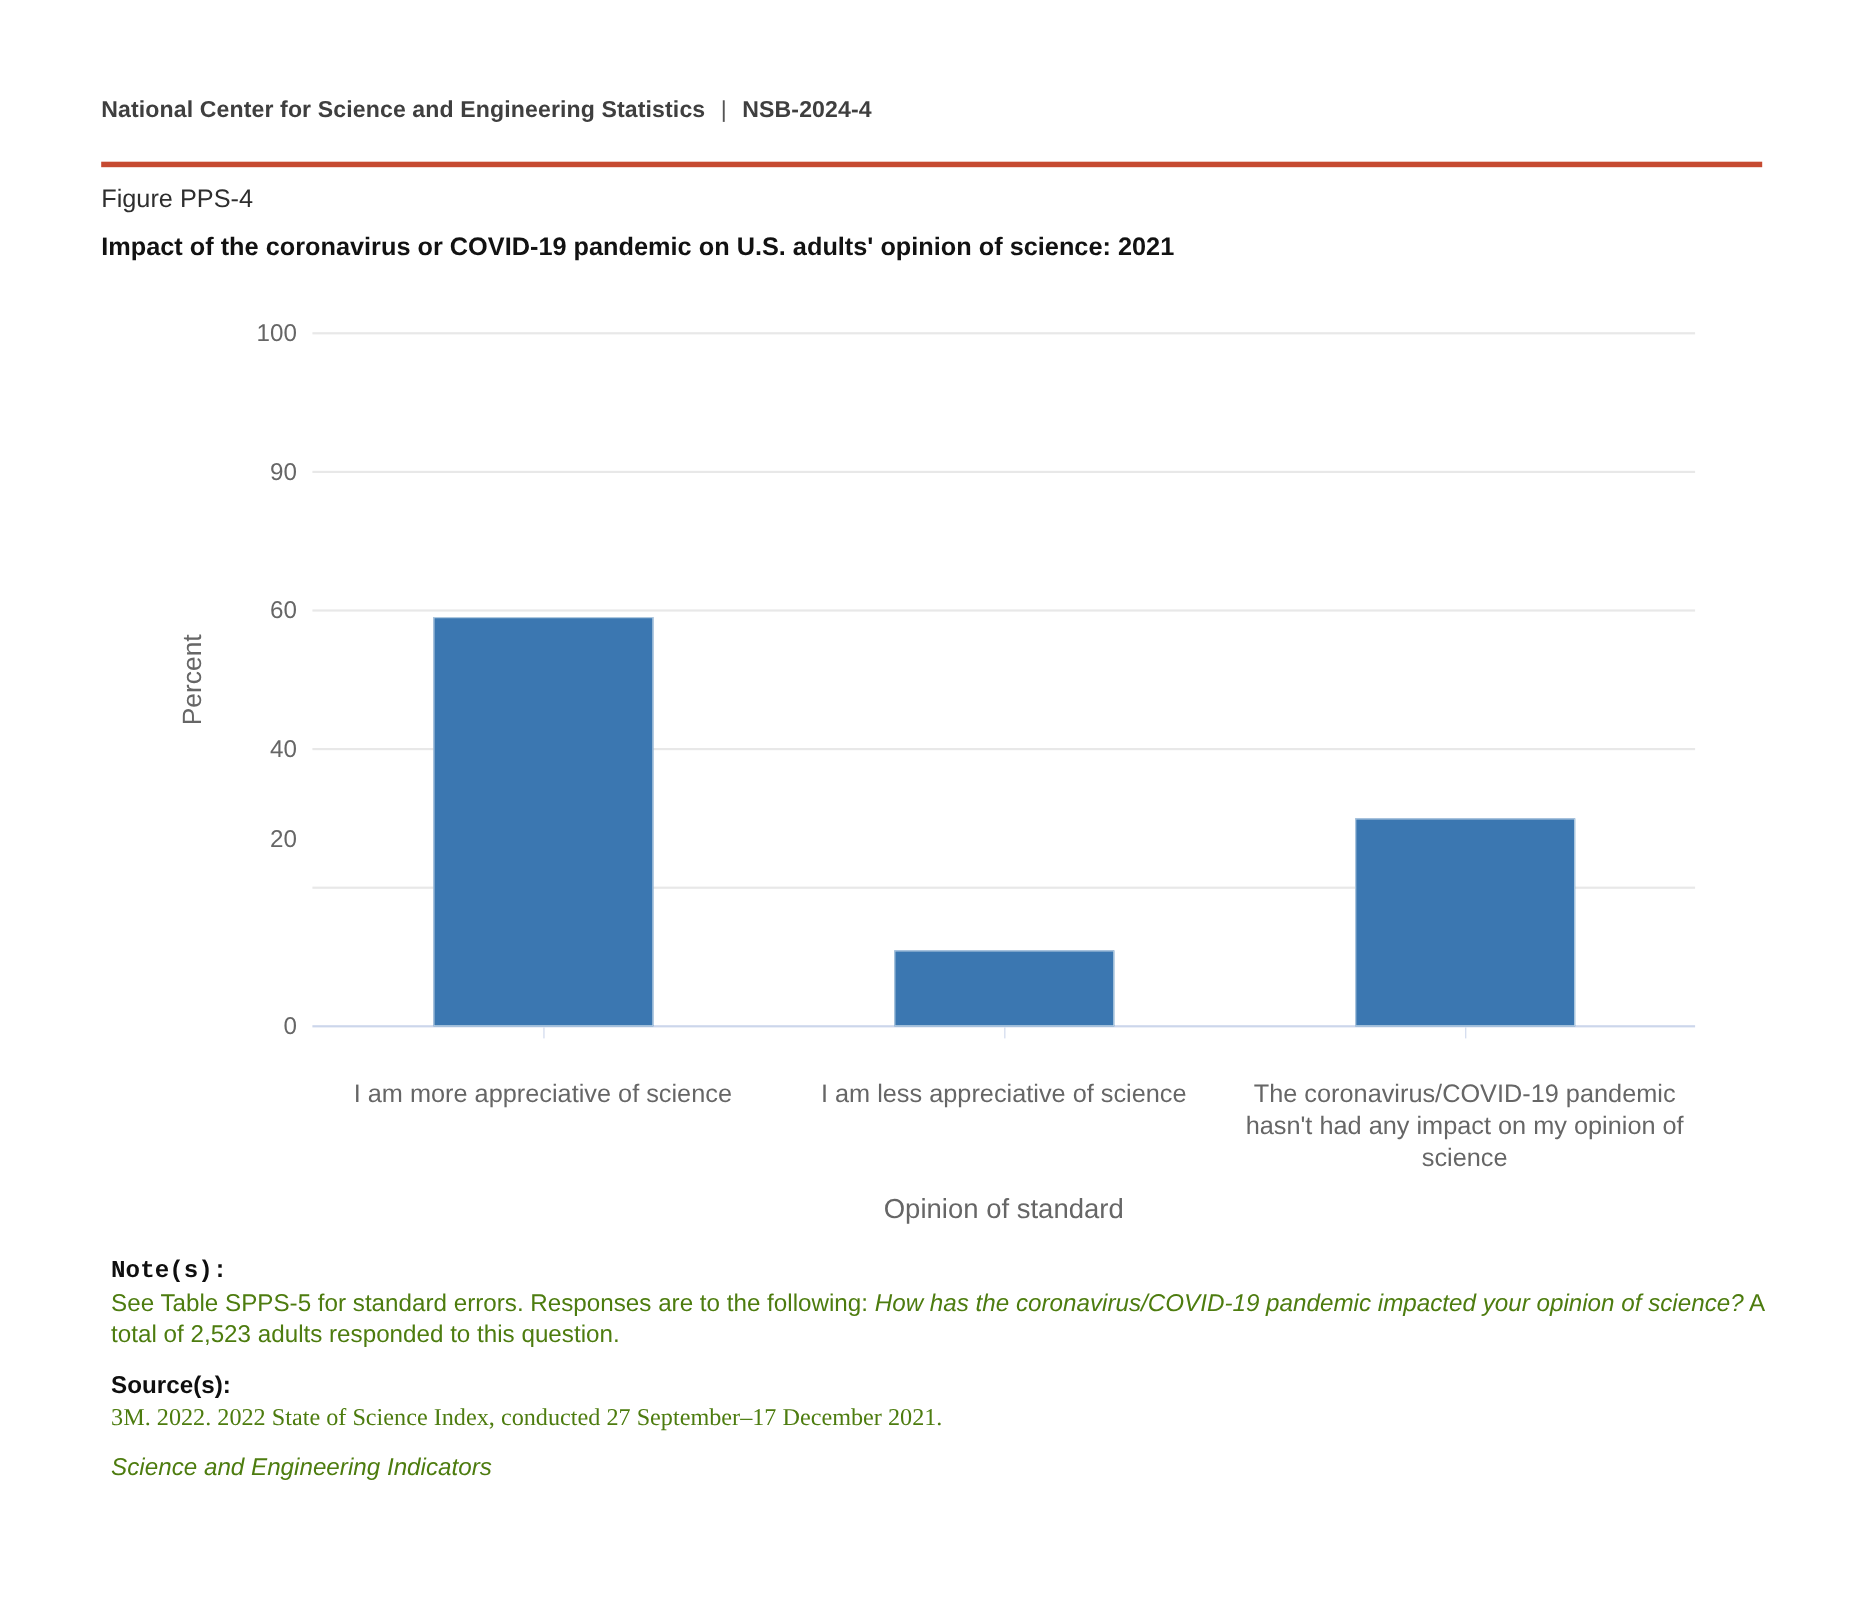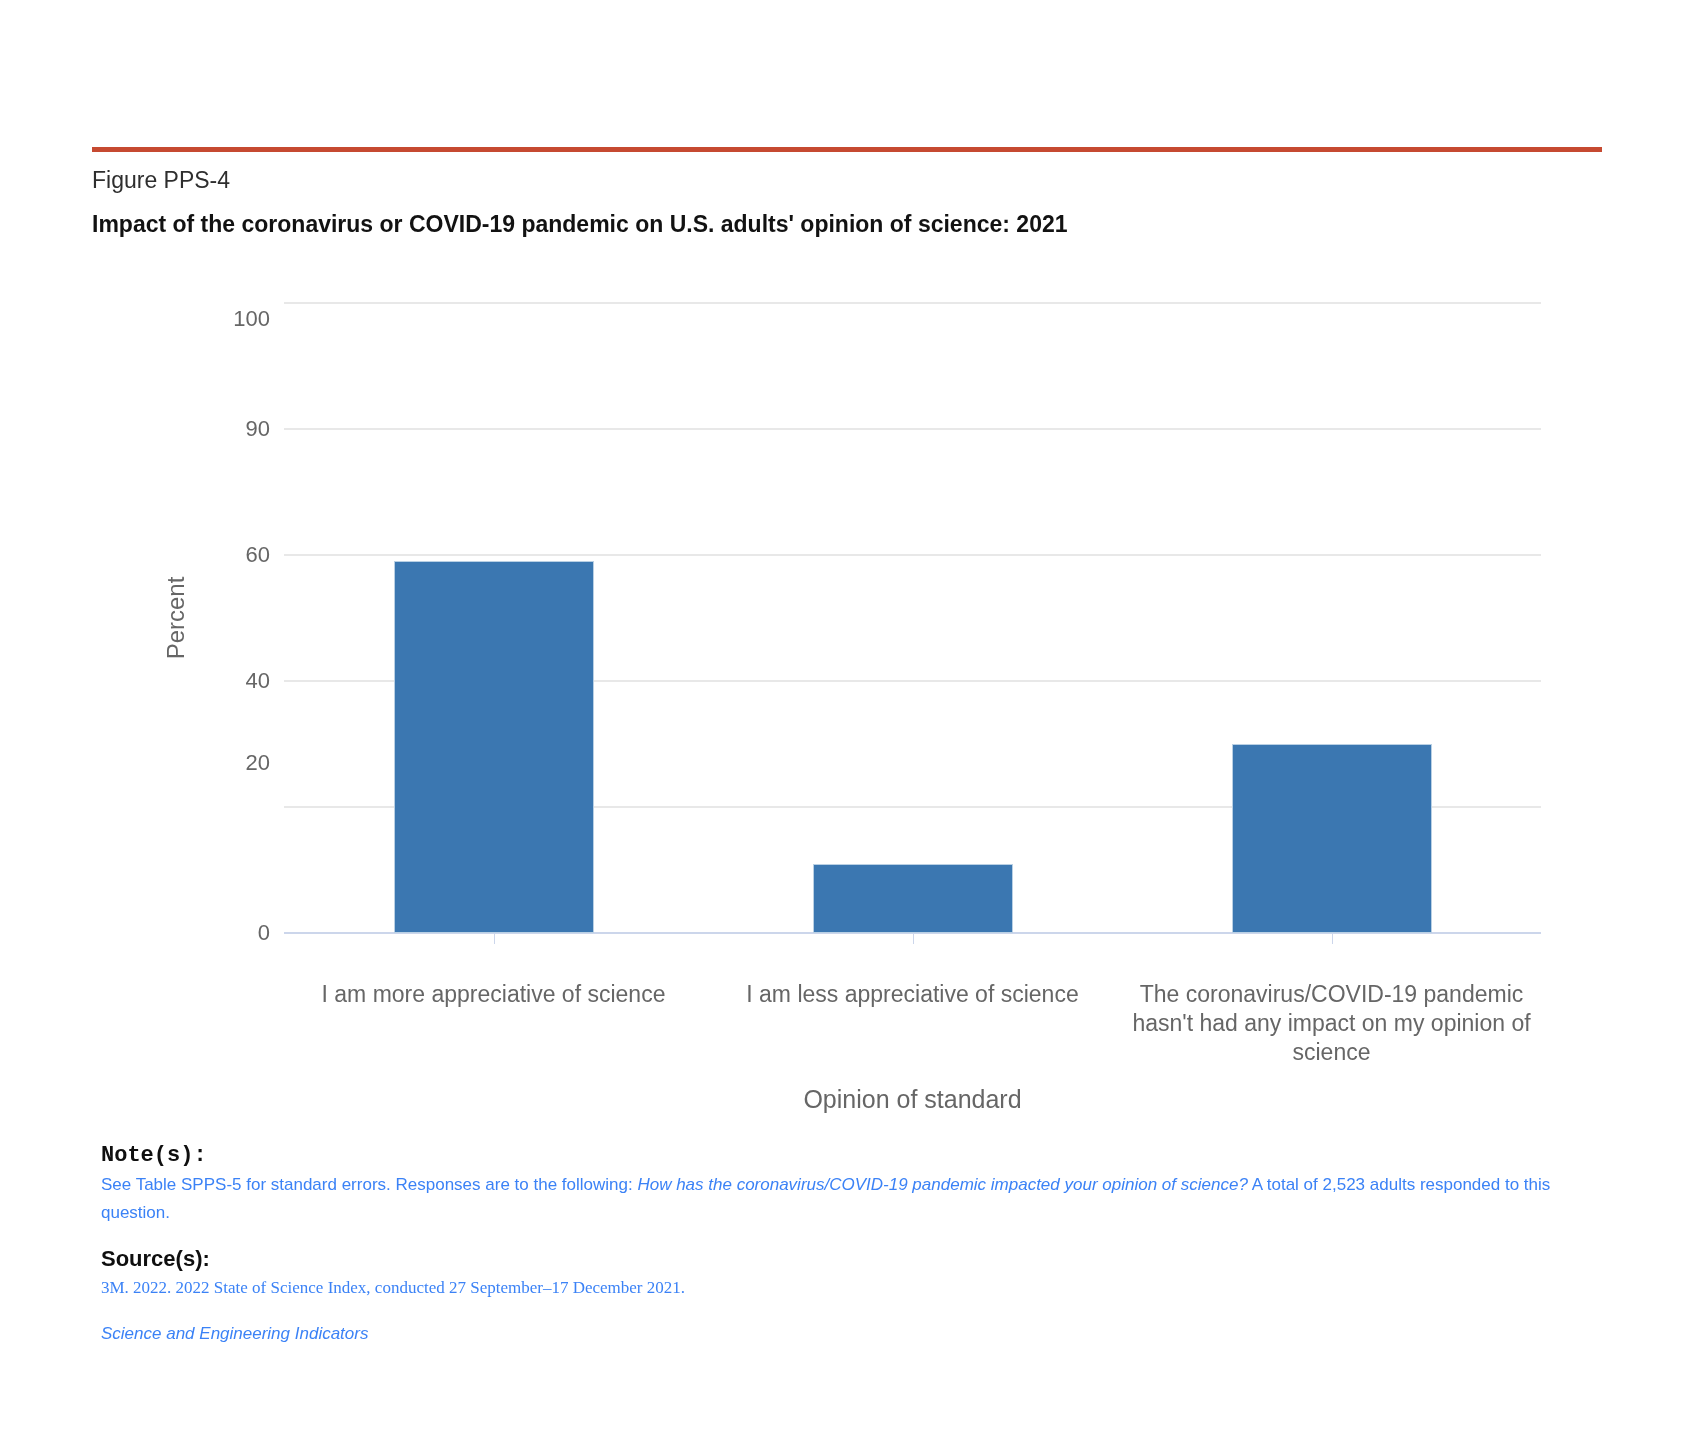--- a/index.html
+++ b/index.html
@@ -40,47 +40,50 @@
     left:176px; top:618px;
     transform:translate(-50%,-50%) rotate(-90deg);
     font-size:24px; color:#666666; white-space:nowrap;
   }
   .x-axis-title {
     left:284px; top:1085px; width:1257px; text-align:center;
     font-size:25px; color:#666666;
   }
 
   .note-h { left:101px; font-size:22px; font-weight:700; color:#0f0f0f; }
-  .note-p { left:101px; width:1512px; font-size:17px; color:#3b82f6; line-height:28px; }
+  .note-p { left:101px; width:1512px; font-size:22px; color:#4d7c0f; line-height:28px; }
   .italic { font-style:italic; }
 </style>
 </head>
 <body>
 
 <div class="page">
 
+  <div class="abs hdr">
+    <span>National Center for Science and Engineering Statistics</span><span class="sep">|</span><span>NSB-2024-4</span>
+  </div>
 
   <div class="abs rule" style="background: rgb(198, 74, 49);"></div>
 
   <div class="abs fig-label">Figure PPS-4</div>
   <div class="abs fig-title">Impact of the coronavirus or COVID-19 pandemic on U.S. adults' opinion of science: 2021</div>
 
   <div class="abs" id="chart-layer" style="left:0;top:0;width:1699px;height:1454px;">
       <div class="gridline" style="left: 284px; top: 932px; width: 1257px; height: 2px; background: rgb(204, 214, 235);"></div>
       <div class="ytick-label" style="left: 174px; top: 920px;">0</div>
       <div class="gridline" style="left: 284px; top: 806px; width: 1257px; height: 2px; background: rgb(232, 232, 232);"></div>
       <div class="ytick-label" style="left: 174px; top: 750px;">20</div>
       <div class="gridline" style="left: 284px; top: 680px; width: 1257px; height: 2px; background: rgb(232, 232, 232);"></div>
       <div class="ytick-label" style="left: 174px; top: 668px;">40</div>
       <div class="gridline" style="left: 284px; top: 554px; width: 1257px; height: 2px; background: rgb(232, 232, 232);"></div>
       <div class="ytick-label" style="left: 174px; top: 542px;">60</div>
       <div class="gridline" style="left: 284px; top: 428px; width: 1257px; height: 2px; background: rgb(232, 232, 232);"></div>
       <div class="ytick-label" style="left: 174px; top: 416px;">90</div>
       <div class="gridline" style="left: 284px; top: 302px; width: 1257px; height: 2px; background: rgb(232, 232, 232);"></div>
-      <div class="ytick-label" style="left: 174px; top: 290px; margin-top: 16px;">100</div>
+      <div class="ytick-label" style="left: 174px; top: 290px;">100</div>
       <div class="bar" style="left: 393.5px; top: 561.3px; width: 200px; height: 371.7px; background: rgb(59, 119, 177); border: 1px solid rgb(185, 208, 228);"></div>
       <div class="xtick" style="left: 493.5px; top: 934px; width: 1px; height: 10px; background: rgb(204, 214, 235);"></div>
       <div class="xcat-label" style="left: 271.5px; top: 980px;">I am more appreciative of science</div>
       <div class="bar" style="left: 812.5px; top: 863.7px; width: 200px; height: 69.3px; background: rgb(59, 119, 177); border: 1px solid rgb(185, 208, 228);"></div>
       <div class="xtick" style="left: 912.5px; top: 934px; width: 1px; height: 10px; background: rgb(204, 214, 235);"></div>
       <div class="xcat-label" style="left: 690.5px; top: 980px;">I am less appreciative of science</div>
       <div class="bar" style="left: 1231.5px; top: 744px; width: 200px; height: 189px; background: rgb(59, 119, 177); border: 1px solid rgb(185, 208, 228);"></div>
       <div class="xtick" style="left: 1331.5px; top: 934px; width: 1px; height: 10px; background: rgb(204, 214, 235);"></div>
       <div class="xcat-label" style="left: 1109.5px; top: 980px;">The coronavirus/COVID-19 pandemic hasn't had any impact on my opinion of science</div>
     </div>

